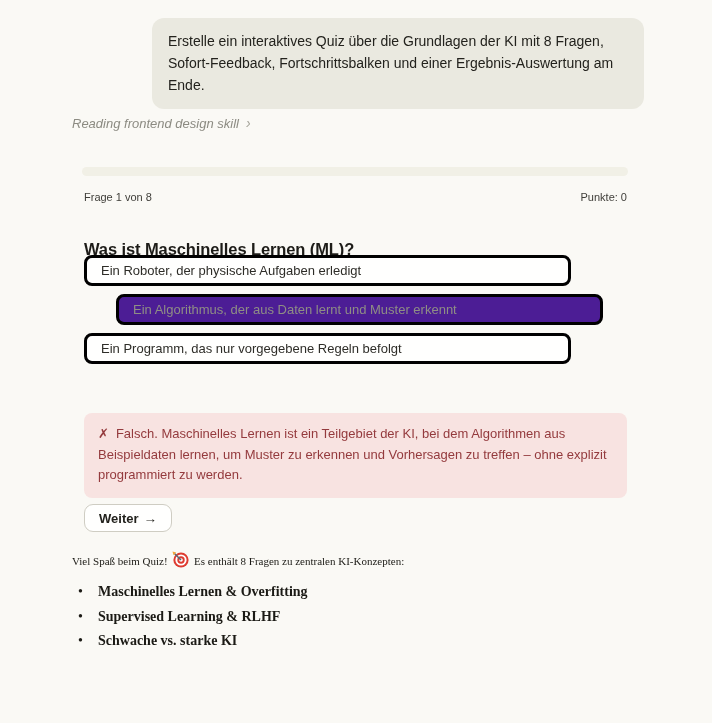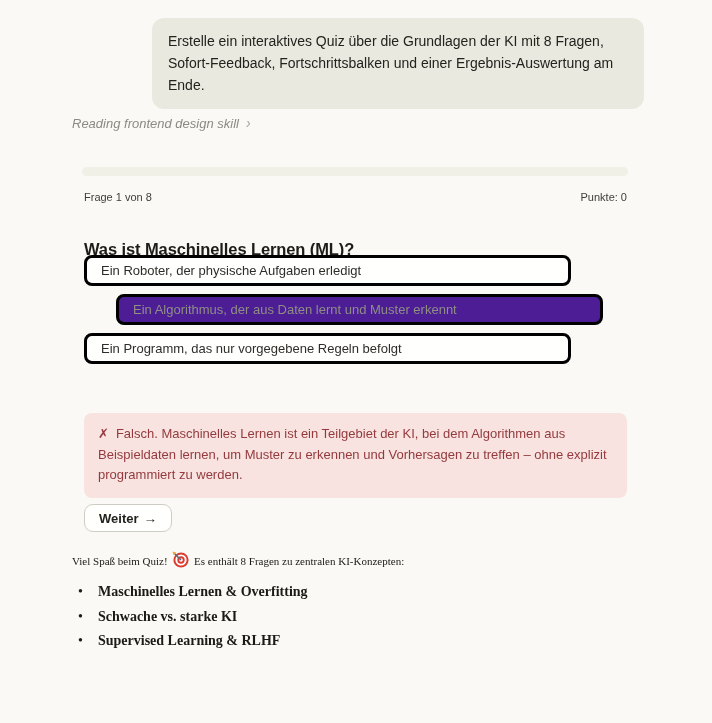--- a/index.html
+++ b/index.html
@@ -143,17 +143,17 @@
         <circle cx="9" cy="9" r="1.8" fill="#FFFFFF"></circle>
         <line x1="2" y1="2" x2="9" y2="9" stroke="#5B6672" stroke-width="1.5"></line>
         <path d="M0.5 0.5 L4.2 1.5 L1.5 4.2 Z" fill="#F3A73B"></path>
       </svg>
     </span>
     <span>Es enthält 8 Fragen zu zentralen KI-Konzepten:</span>
   </div>
 
   <ul class="bullet-list">
     <li>Maschinelles Lernen &amp; Overfitting</li>
+    <li>Supervised Learning &amp; RLHF</li>
     <li>Schwache vs. starke KI</li>
-    <li>Supervised Learning &amp; RLHF</li>
   </ul>
 
 </div>
 
 </body></html>

